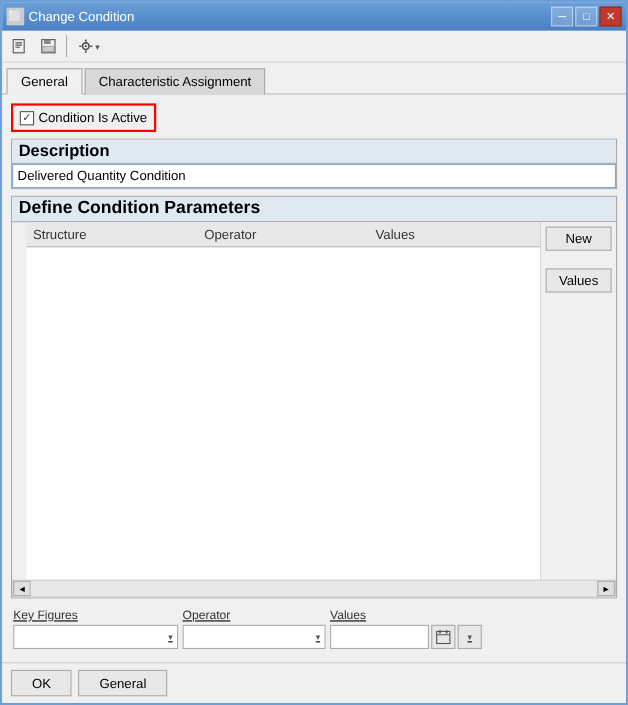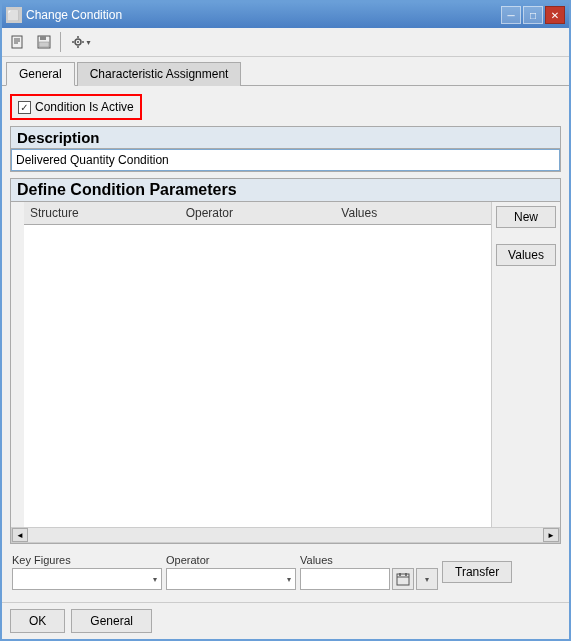--- a/index.html
+++ b/index.html
@@ -258,20 +258,21 @@
     .bottom-fields-row {
       display: flex;
       align-items: center;
       gap: 4px;
       padding: 4px 2px;
     }
     .field-group {
       display: flex;
       flex-direction: column;
       gap: 2px;
+      text-decoration: underline;
     }
     .field-label {
       font-size: 11px;
       color: #333;
     }
     .field-select {
       border: 1px solid #aaa;
       background: white;
       padding: 2px 4px;
       font-size: 11px;
@@ -446,23 +447,20 @@
               <line x1="1" y1="5" x2="13" y2="5" stroke="#555" stroke-width="1"></line>
               <line x1="4" y1="1" x2="4" y2="4" stroke="#555" stroke-width="1.5"></line>
               <line x1="10" y1="1" x2="10" y2="4" stroke="#555" stroke-width="1.5"></line>
             </svg>
           </button>
           <button class="calendar-btn">
             <span class="chevron">▾</span>
           </button>
         </div>
       </div>
-      <div style="display:flex;align-items:flex-end;">
-        <button class="transfer-btn">Transfer</button>
-      </div>
     </div>
 
   </div>
 
   <div class="footer-area">
     <button class="footer-btn">OK</button>
     <button class="footer-btn">General</button>
   </div>
 </div>
 

